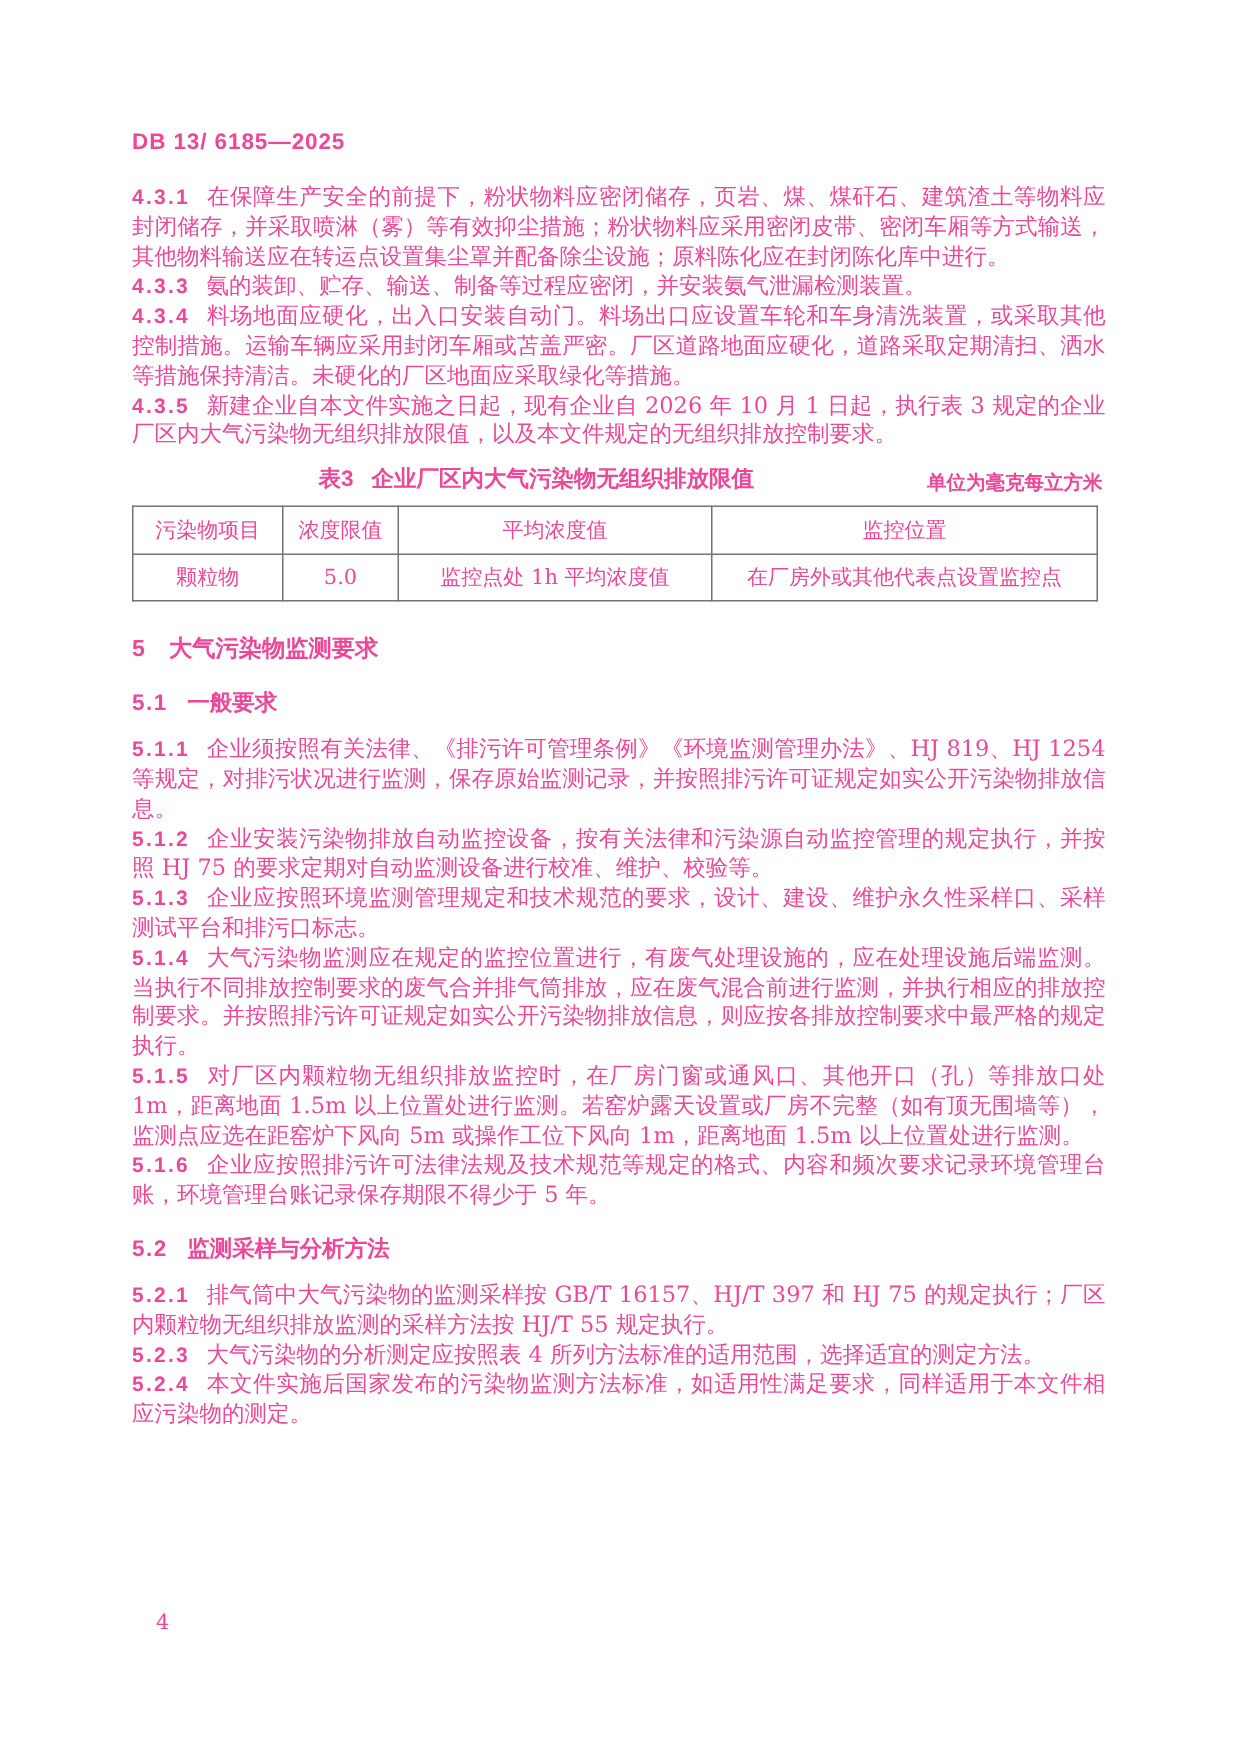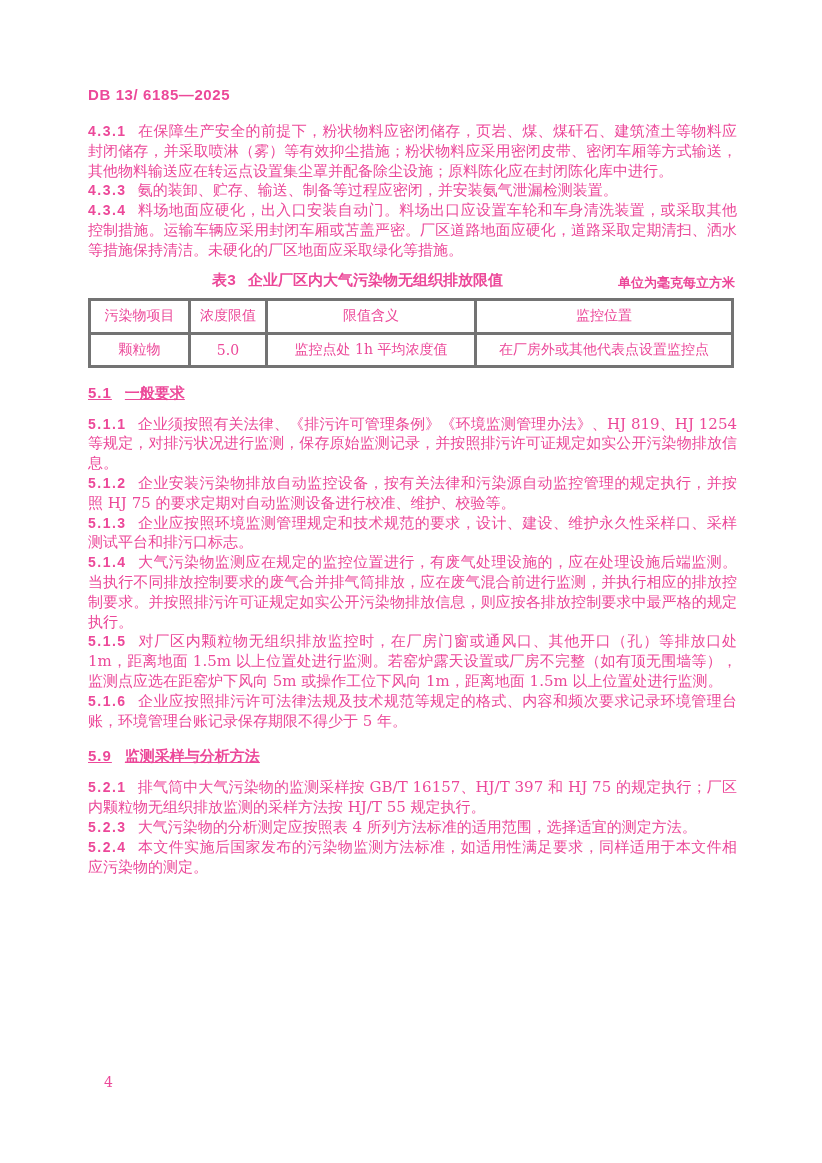--- a/index.html
+++ b/index.html
@@ -14,43 +14,43 @@
     font-weight:bold; font-size:15px; letter-spacing:0.6px; margin:0 0 19px 0;
   }
   p.clause { margin:0; font-size:15px; line-height:19.8px; text-align:justify; }
   .clause-num {
     font-family:"Liberation Sans","DejaVu Sans",sans-serif;
     font-weight:bold; font-size:14px; letter-spacing:1.5px; margin-right:11px;
     white-space:nowrap;
   }
   .caption-row { position:relative; margin-top:10px; margin-bottom:7px; height:20px; }
   .caption-center {
-    text-align:center; font-family:Liberation Mono, monospace;
+    text-align:center; font-family:Liberation Sans, sans-serif;
     font-weight:bold; font-size:15px; padding-right:110px;
   }
   .caption-label { margin-right:12px; }
   .unit-note {
     position:absolute; right:2px; top:3px; font-size:13px; font-weight:bold;
     font-family:"DejaVu Serif","Liberation Serif",serif;
   }
   table.limits { border-collapse:collapse; table-layout:fixed; width:643px; }
   table.limits th, table.limits td {
-    border:3px solid #737373; text-align:center; vertical-align:middle;
+    border:1px solid #737373; text-align:center; vertical-align:middle;
     font-size:14px; font-weight:normal; padding:0;
   }
   table.limits th { height:31px; }
   table.limits td { height:30px; }
   .sec-heading {
     font-family:"Liberation Sans","DejaVu Sans",sans-serif;
     font-weight:bold; font-size:15.5px; margin:21px 0 0 0;
   }
   .sec-heading .sec-num { margin-right:15px; letter-spacing:1px; }
   .sub-heading {
     font-family:"Liberation Sans","DejaVu Sans",sans-serif;
-    font-weight:bold; font-size:15px; margin:16px 0 12px 0;text-decoration:underline;
+    font-weight:bold; font-size:15px; margin:16px 0 12px 0;
   }
   .sub-heading .sec-num { margin-right:13px; letter-spacing:1px; }
   .page-num { position:absolute; left:104px; top:1074px; font-size:14px; }
 </style>
 </head>
 <body>
 
 <div class="page">
   <div class="content">
 
@@ -58,53 +58,59 @@
 
     <p class="clause">
       <span class="clause-num">4.3.1</span><span>在保障生产安全的前提下，粉状物料应密闭储存，页岩、煤、煤矸石、建筑渣土等物料应封闭储存，并采取喷淋（雾）等有效抑尘措施；粉状物料应采用密闭皮带、密闭车厢等方式输送，其他物料输送应在转运点设置集尘罩并配备除尘设施；原料陈化应在封闭陈化库中进行。</span>
     </p>
     <p class="clause">
       <span class="clause-num">4.3.3</span><span>氨的装卸、贮存、输送、制备等过程应密闭，并安装氨气泄漏检测装置。</span>
     </p>
     <p class="clause">
       <span class="clause-num">4.3.4</span><span>料场地面应硬化，出入口安装自动门。料场出口应设置车轮和车身清洗装置，或采取其他控制措施。运输车辆应采用封闭车厢或苫盖严密。厂区道路地面应硬化，道路采取定期清扫、洒水等措施保持清洁。未硬化的厂区地面应采取绿化等措施。</span>
     </p>
+    <p class="clause">
+      <span class="clause-num">4.3.5</span><span>新建企业自本文件实施之日起，现有企业自 2026 年 10 月 1 日起，执行表 3 规定的企业厂区内大气污染物无组织排放限值，以及本文件规定的无组织排放控制要求。</span>
+    </p>
 
     <div class="caption-row">
       <div class="caption-center">
         <span class="caption-label">表3</span><span>企业厂区内大气污染物无组织排放限值</span>
       </div>
       <span class="unit-note">单位为毫克每立方米</span>
     </div>
 
     <table class="limits">
       <colgroup>
         <col style="width:100px">
           <col style="width:77px">
           <col style="width:209px">
           <col style="width:257px">
       </colgroup>
       <thead>
         <tr>
           <th>污染物项目</th>
           <th>浓度限值</th>
-          <th>限值含义</th>
+          <th>平均浓度值</th>
           <th>监控位置</th>
         </tr>
       </thead>
       <tbody>
         <tr>
           <td>颗粒物</td>
           <td>5.0</td>
           <td>监控点处 1h 平均浓度值</td>
           <td>在厂房外或其他代表点设置监控点</td>
         </tr>
       </tbody>
     </table>
 
+    <div class="sec-heading">
+      <span class="sec-num">5</span><span>大气污染物监测要求</span>
+    </div>
 
     <div class="sub-heading">
       <span class="sec-num">5.1</span><span>一般要求</span>
     </div>
 
     <p class="clause">
       <span class="clause-num">5.1.1</span><span>企业须按照有关法律、《排污许可管理条例》《环境监测管理办法》、HJ 819、HJ 1254 等规定，对排污状况进行监测，保存原始监测记录，并按照排污许可证规定如实公开污染物排放信息。</span>
     </p>
     <p class="clause">
       <span class="clause-num">5.1.2</span><span>企业安装污染物排放自动监控设备，按有关法律和污染源自动监控管理的规定执行，并按照 HJ 75 的要求定期对自动监测设备进行校准、维护、校验等。</span>
@@ -116,21 +122,21 @@
       <span class="clause-num">5.1.4</span><span>大气污染物监测应在规定的监控位置进行，有废气处理设施的，应在处理设施后端监测。当执行不同排放控制要求的废气合并排气筒排放，应在废气混合前进行监测，并执行相应的排放控制要求。并按照排污许可证规定如实公开污染物排放信息，则应按各排放控制要求中最严格的规定执行。</span>
     </p>
     <p class="clause">
       <span class="clause-num">5.1.5</span><span>对厂区内颗粒物无组织排放监控时，在厂房门窗或通风口、其他开口（孔）等排放口处 1m，距离地面 1.5m 以上位置处进行监测。若窑炉露天设置或厂房不完整（如有顶无围墙等），监测点应选在距窑炉下风向 5m 或操作工位下风向 1m，距离地面 1.5m 以上位置处进行监测。</span>
     </p>
     <p class="clause">
       <span class="clause-num">5.1.6</span><span>企业应按照排污许可法律法规及技术规范等规定的格式、内容和频次要求记录环境管理台账，环境管理台账记录保存期限不得少于 5 年。</span>
     </p>
 
     <div class="sub-heading">
-      <span class="sec-num">5.9</span><span>监测采样与分析方法</span>
+      <span class="sec-num">5.2</span><span>监测采样与分析方法</span>
     </div>
 
     <p class="clause">
       <span class="clause-num">5.2.1</span><span>排气筒中大气污染物的监测采样按 GB/T 16157、HJ/T 397 和 HJ 75 的规定执行；厂区内颗粒物无组织排放监测的采样方法按 HJ/T 55 规定执行。</span>
     </p>
     <p class="clause">
       <span class="clause-num">5.2.3</span><span>大气污染物的分析测定应按照表 4 所列方法标准的适用范围，选择适宜的测定方法。</span>
     </p>
     <p class="clause">
       <span class="clause-num">5.2.4</span><span>本文件实施后国家发布的污染物监测方法标准，如适用性满足要求，同样适用于本文件相应污染物的测定。</span>

